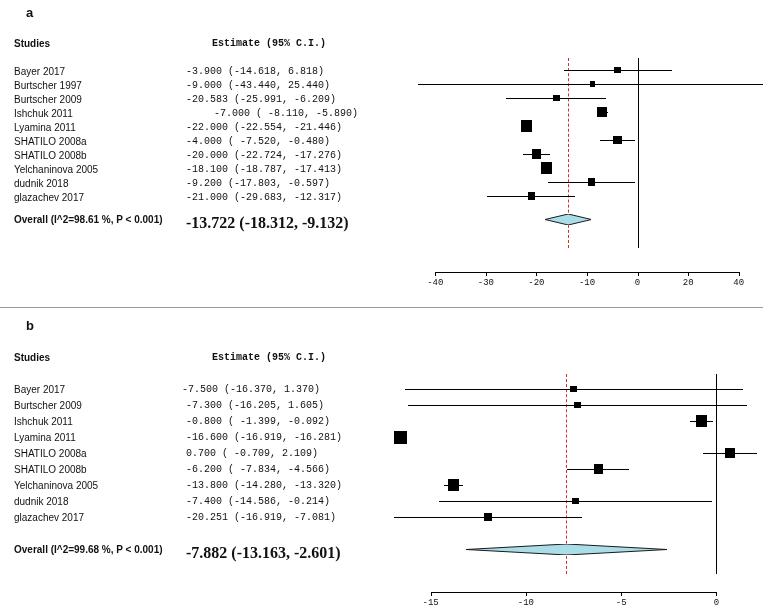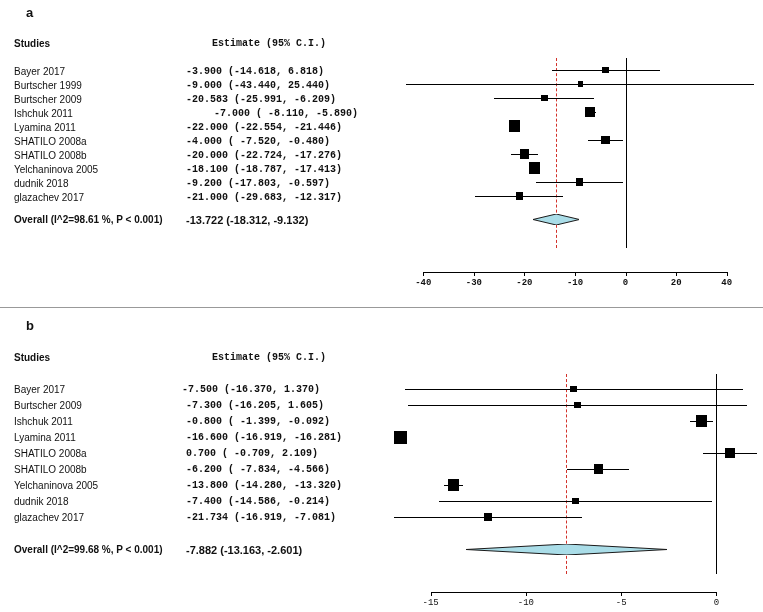--- a/index.html
+++ b/index.html
@@ -2,24 +2,24 @@
 <html><head>
 <meta charset="utf-8">
 <style>
   html,body{margin:0;padding:0;background:#ffffff;}
   body{width:763px;height:612px;font-family:"Liberation Sans",sans-serif;color:#111;}
   .page{position:relative;width:763px;height:612px;overflow:hidden;}
   .panel{position:relative;width:763px;}
   .panel-label{font-weight:bold;font-size:13px;font-family:"Liberation Sans",sans-serif;}
   .divider{position:absolute;left:0;width:763px;height:1px;background:#999;}
   .col-head{font-weight:bold;font-size:10px;font-family:"Liberation Sans",sans-serif;}
-  .mono{font-family:"Liberation Mono",monospace;font-size:10px;letter-spacing:0px;font-weight:bold;}
+  .mono{font-family:"Liberation Mono",monospace;font-size:10px;letter-spacing:0px;}
   .studyname{font-family:"Liberation Sans",sans-serif;font-size:10px;}
   .overall-lbl{font-family:"Liberation Sans",sans-serif;font-size:10px;font-weight:bold;}
-  .est{font-family:Liberation Sans, sans-serif;font-size:11px;font-weight:bold;text-align:center;}
+  .est{font-family:Liberation Serif, serif;font-size:16px;font-weight:bold;text-align:center;}
   .plot{position:absolute;}
   .hline{position:absolute;background:#000;height:1px;}
   .vline{position:absolute;background:#000;width:1px;}
   .dashed{position:absolute;width:0;border-left:1px dashed #d2312a;}
   .sq{position:absolute;background:#000;}
   .axis{position:absolute;background:#000;height:1px;}
   .tick{position:absolute;background:#000;width:1px;height:4px;}
   .ticklab{position:absolute;font-family:"Liberation Mono",monospace;font-size:9px;color:#111;text-align:center;}
   .abs{position:absolute;}
 </style>
@@ -28,21 +28,21 @@
 
 <div class="page">
 
   <div class="panel">
     <div class="abs panel-label" style="left:26px;top:5px;">a</div>
 
     <div class="abs col-head" style="left:14px;top:38px;">Studies</div>
     <div class="abs col-head mono" style="left:212px;top:38px;font-weight:bold;">Estimate (95% C.I.)</div>
 
     <div class="abs studyname" style="left:14px;top:66px;">Bayer 2017</div>
-    <div class="abs studyname" style="left:14px;top:80px;">Burtscher 1999</div>
+    <div class="abs studyname" style="left:14px;top:80px;">Burtscher 1997</div>
     <div class="abs studyname" style="left:14px;top:94px;">Burtscher 2009</div>
     <div class="abs studyname" style="left:14px;top:108px;">Ishchuk 2011</div>
     <div class="abs studyname" style="left:14px;top:122px;">Lyamina 2011</div>
     <div class="abs studyname" style="left:14px;top:136px;">SHATILO 2008a</div>
     <div class="abs studyname" style="left:14px;top:150px;">SHATILO 2008b</div>
     <div class="abs studyname" style="left:14px;top:164px;">Yelchaninova 2005</div>
     <div class="abs studyname" style="left:14px;top:178px;">dudnik 2018</div>
     <div class="abs studyname" style="left:14px;top:192px;">glazachev 2017</div>
     <div class="abs overall-lbl" style="left:14px;top:214px;">Overall (I^2=98.61 %, P &lt; 0.001)</div>
 
@@ -51,21 +51,21 @@
     <div class="abs mono" style="left:186px;top:94px;">-20.583 (-25.991,  -6.209)</div>
     <div class="abs mono" style="left:186px;top:108px;margin-left:28px;"> -7.000 ( -8.110,  -5.890)</div>
     <div class="abs mono" style="left:186px;top:122px;">-22.000 (-22.554, -21.446)</div>
     <div class="abs mono" style="left:186px;top:136px;"> -4.000 ( -7.520,  -0.480)</div>
     <div class="abs mono" style="left:186px;top:150px;">-20.000 (-22.724, -17.276)</div>
     <div class="abs mono" style="left:186px;top:164px;">-18.100 (-18.787, -17.413)</div>
     <div class="abs mono" style="left:186px;top:178px;"> -9.200 (-17.803,  -0.597)</div>
     <div class="abs mono" style="left:186px;top:192px;">-21.000 (-29.683, -12.317)</div>
     <div class="abs est" style="left:186px;top:214px;">-13.722 (-18.312,  -9.132)</div>
 
-    <div class="plot" id="plotA" style="left:0;top:0;width:634px;height:300px;font-weight:bold;">
+    <div class="plot" id="plotA" style="left:12px;top:0;width:634px;height:300px;">
         <div class="vline" style="left: 625.571px; top: 58px; height: 190px;"></div>
         <div class="dashed" style="left: 556.177px; top: 58px; height: 190px;"></div>
         <div class="hline" style="left: 551.646px; top: 70px; width: 108.405px;"></div>
         <div class="sq" style="left: 602.499px; top: 66.65px; width: 6.7px; height: 6.7px;"></div>
         <div class="hline" style="left: 405.889px; top: 84px; width: 348.336px;"></div>
         <div class="sq" style="left: 577.517px; top: 81.46px; width: 5.08px; height: 5.08px;"></div>
         <div class="hline" style="left: 494.131px; top: 98px; width: 100.04px;"></div>
         <div class="sq" style="left: 540.711px; top: 94.56px; width: 6.88px; height: 6.88px;"></div>
         <div class="hline" style="left: 584.558px; top: 112px; width: 11.2269px;"></div>
         <div class="sq" style="left: 584.931px; top: 106.76px; width: 10.48px; height: 10.48px;"></div>
@@ -122,21 +122,21 @@
     <div class="abs overall-lbl" style="left:14px;top:544px;">Overall (I^2=99.68 %, P &lt; 0.001)</div>
 
     <div class="abs mono" style="left:182px;top:384px;"> -7.500 (-16.370,   1.370)</div>
     <div class="abs mono" style="left:186px;top:400px;"> -7.300 (-16.205,   1.605)</div>
     <div class="abs mono" style="left:186px;top:416px;"> -0.800 ( -1.399,  -0.092)</div>
     <div class="abs mono" style="left:186px;top:432px;">-16.600 (-16.919, -16.281)</div>
     <div class="abs mono" style="left:186px;top:448px;">  0.700 ( -0.709,   2.109)</div>
     <div class="abs mono" style="left:186px;top:464px;"> -6.200 ( -7.834,  -4.566)</div>
     <div class="abs mono" style="left:186px;top:480px;">-13.800 (-14.280, -13.320)</div>
     <div class="abs mono" style="left:186px;top:496px;"> -7.400 (-14.586,  -0.214)</div>
-    <div class="abs mono" style="left:186px;top:512px;">-21.734 (-16.919,  -7.081)</div>
+    <div class="abs mono" style="left:186px;top:512px;">-20.251 (-16.919,  -7.081)</div>
     <div class="abs est" style="left:186px;top:544px;"> -7.882 (-13.163,  -2.601)</div>
 
     <div class="plot" id="plotB" style="left:0;top:0;width:763px;height:612px;">
         <div class="vline" style="left: 716.421px; top: 374px; height: 200px;"></div>
         <div class="dashed" style="left: 566.248px; top: 374px; height: 200px;"></div>
         <div class="hline" style="left: 404.529px; top: 389px; width: 337.994px;"></div>
         <div class="sq" style="left: 570.176px; top: 385.65px; width: 6.7px; height: 6.7px;"></div>
         <div class="hline" style="left: 407.673px; top: 405px; width: 339.327px;"></div>
         <div class="sq" style="left: 573.987px; top: 401.65px; width: 6.7px; height: 6.7px;"></div>
         <div class="hline" style="left: 689.766px; top: 421px; width: 22.8251px;"></div>

